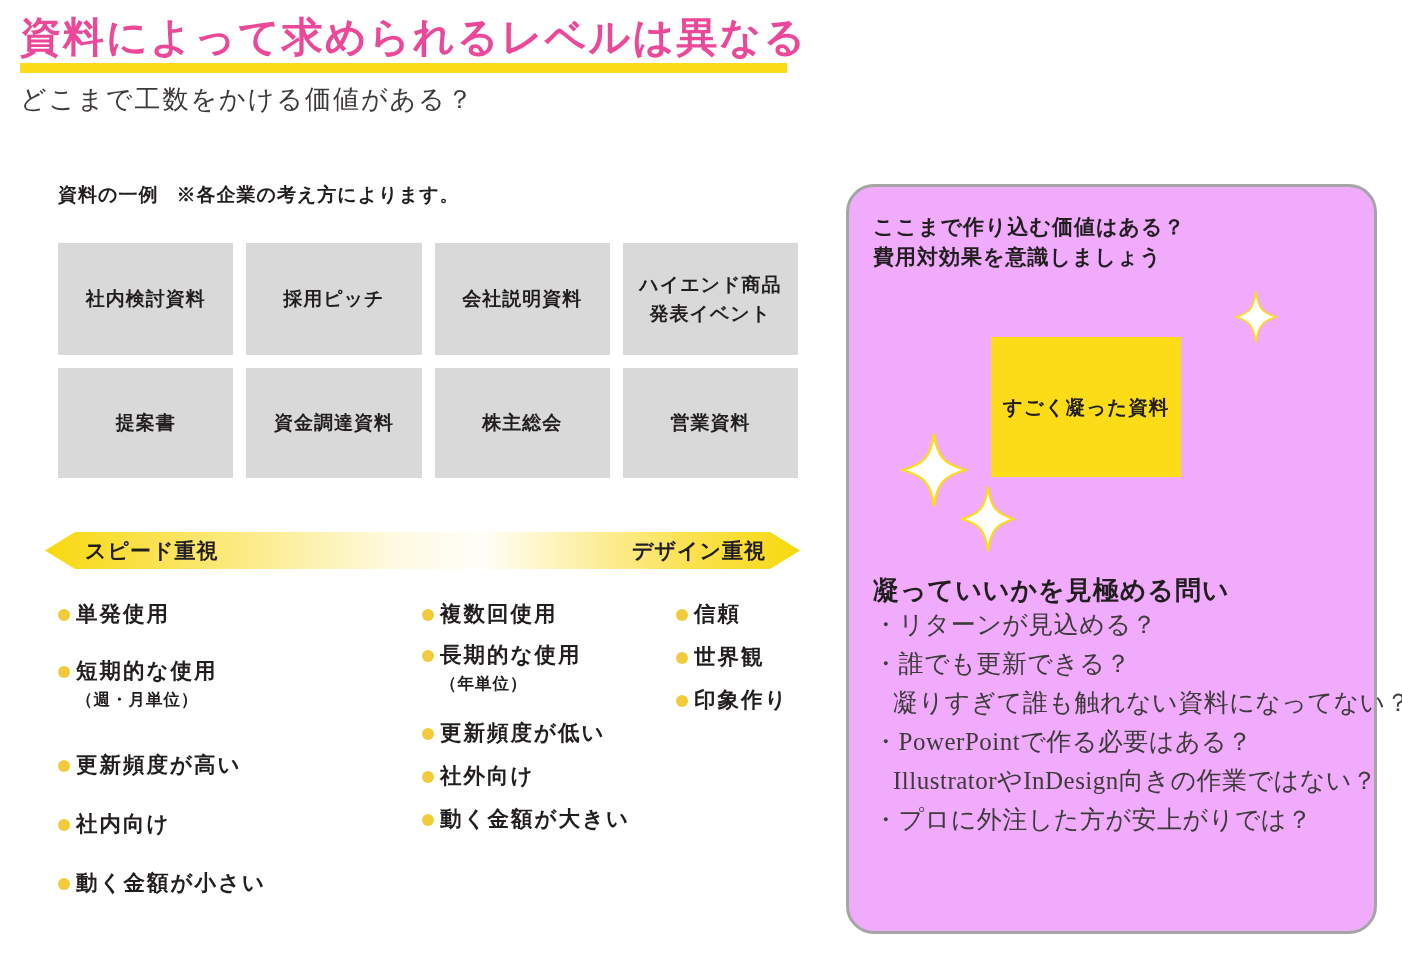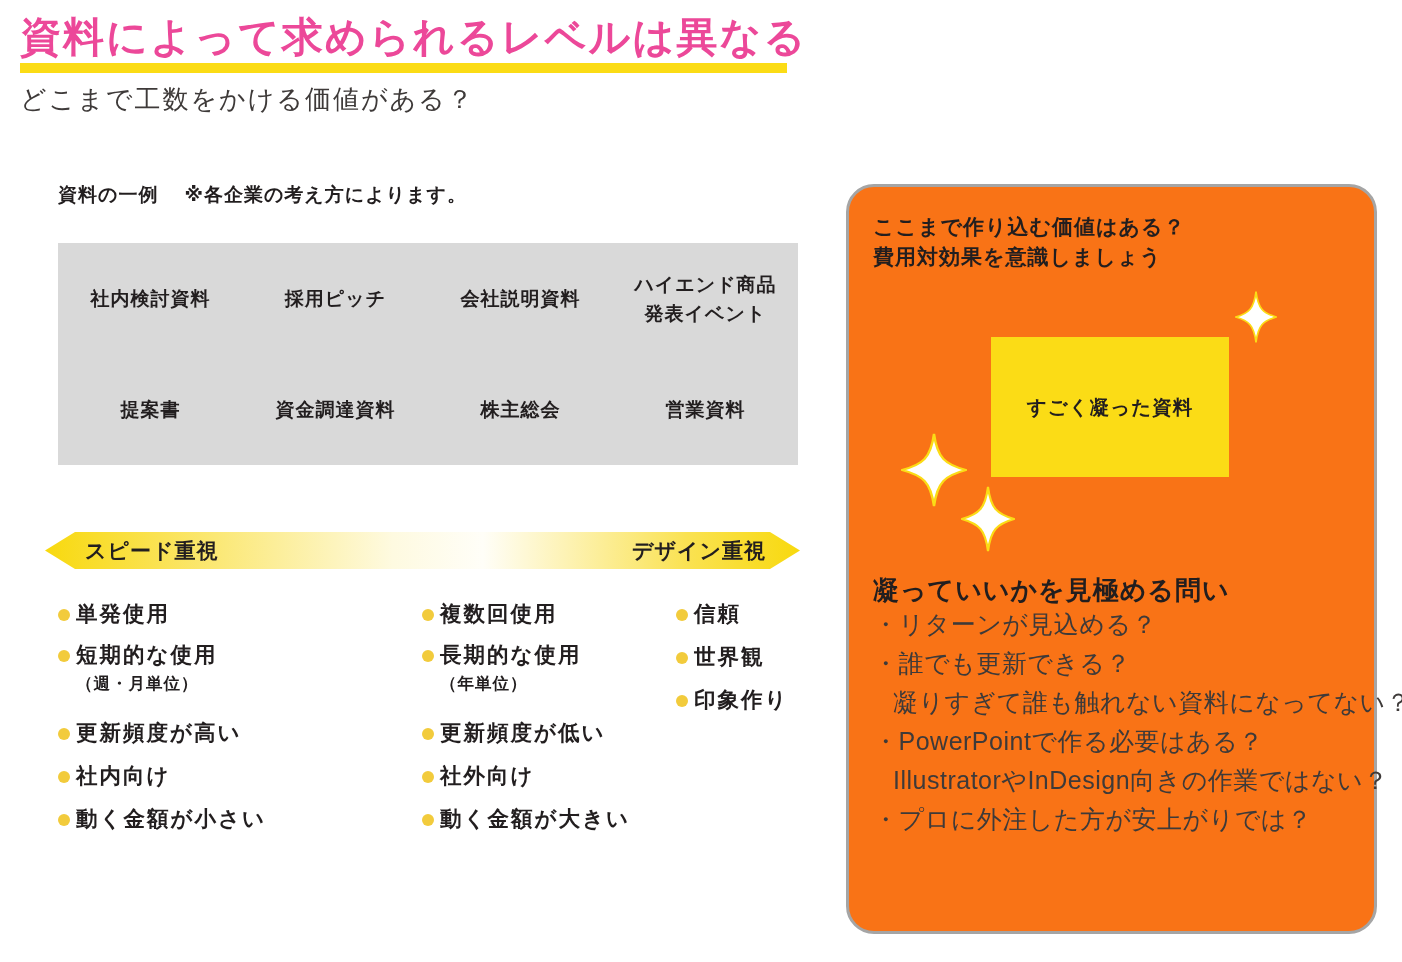--- a/index.html
+++ b/index.html
@@ -26,27 +26,28 @@
   .subtitle {
     left: 20px; top: 82px;
     font-size: 26px; font-weight: normal; letter-spacing: 2px;
     color: #3E3A39; white-space: nowrap; text-align: center;
   }
 
   
   .examples-heading {
     left: 58px; top: 182px;
     font-size: 19px; font-weight: bold; letter-spacing: 1px;
-    display: flex; gap: 26px; align-items: baseline; white-space: nowrap;
+    display: flex; gap: 18px; align-items: baseline; white-space: nowrap; font-family: Liberation Serif, serif;
   }
   .box-grid {
     left: 58px; top: 243px; width: 740px;
     display: grid;
     grid-template-columns: repeat(4, 1fr);
     grid-template-rows: 112px 110px;
+    gap: 13px;
   }
   .gray-box {
     background: #D9D9D9;
     display: flex; align-items: center; justify-content: center;
     text-align: center;
     font-size: 19px; font-weight: bold; letter-spacing: 1px;
     line-height: 1.55;
     white-space: pre-line;
   }
 
@@ -59,21 +60,21 @@
                        calc(100% - 30px) 100%, 30px 100%, 0 50%);
     display: flex; align-items: center; justify-content: space-between;
     padding: 0 34px 0 40px;
   }
   .spectrum-label {
     font-size: 21px; font-weight: bold; letter-spacing: 1px; white-space: nowrap;
   }
 
   
   .crit-col { display: flex; flex-direction: column; }
-  .col-speed  { left: 58px;  top: 600px; width: 340px; }
+  .col-speed  { left: 58px;  top: 600px; width: 340px; gap: 16px; }
   .col-design { left: 422px; top: 600px; width: 250px; }
   .col-value  { left: 676px; top: 600px; width: 140px; }
   .crit-item { display: flex; align-items: flex-start; }
   .crit-item.mb-s { margin-bottom: 13px; }
   .crit-item.mb-m { margin-bottom: 15px; }
   .dot {
     width: 12px; height: 12px; border-radius: 50%;
     background: #F2CB3C; flex: 0 0 12px;
     margin: 9px 6px 0 0;
   }
@@ -83,29 +84,30 @@
   }
   .crit-sub {
     font-size: 16.5px; font-weight: bold; letter-spacing: 1px;
     line-height: 22px; margin: 3px 0 25px 0; white-space: nowrap;
   }
 
   
   .panel {
     left: 846px; top: 184px; width: 531px; height: 750px;
     border: 3px solid #A5A5A5; border-radius: 28px;
-    background: #f97316;
+    background: #f0abfc;
+    font-family: Liberation Serif, serif;
   }
   .panel-heading {
     left: 24px; top: 25px;
     font-size: 21px; font-weight: bold; letter-spacing: 1px;
     line-height: 30px; white-space: pre-line;
   }
   .highlight-box {
-    left: 142px; top: 150px; width: 238px; height: 140px;
+    left: 142px; top: 150px; width: 190px; height: 140px;
     background: #FBDC16;
     display: flex; align-items: center; justify-content: center;
   }
   .highlight-label {
     font-size: 19.5px; font-weight: bold; letter-spacing: 1px; white-space: nowrap;
   }
   .sparkle { position: absolute; }
   .sparkle-1 { left: 386px; top: 104px; width: 42px;  height: 52px; }
   .sparkle-2 { left: 52px;  top: 246px; width: 66px;  height: 74px; }
   .sparkle-3 { left: 112px; top: 299px; width: 54px;  height: 66px; }

